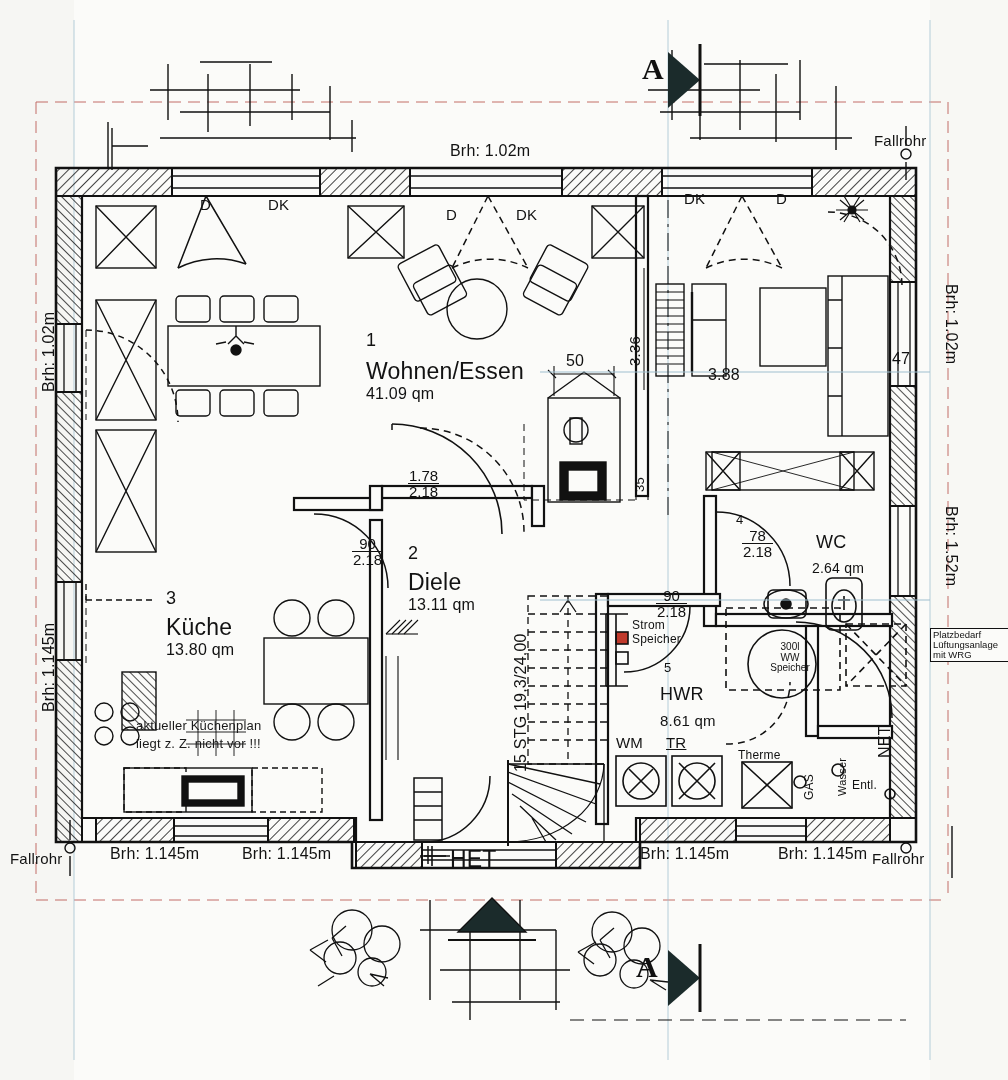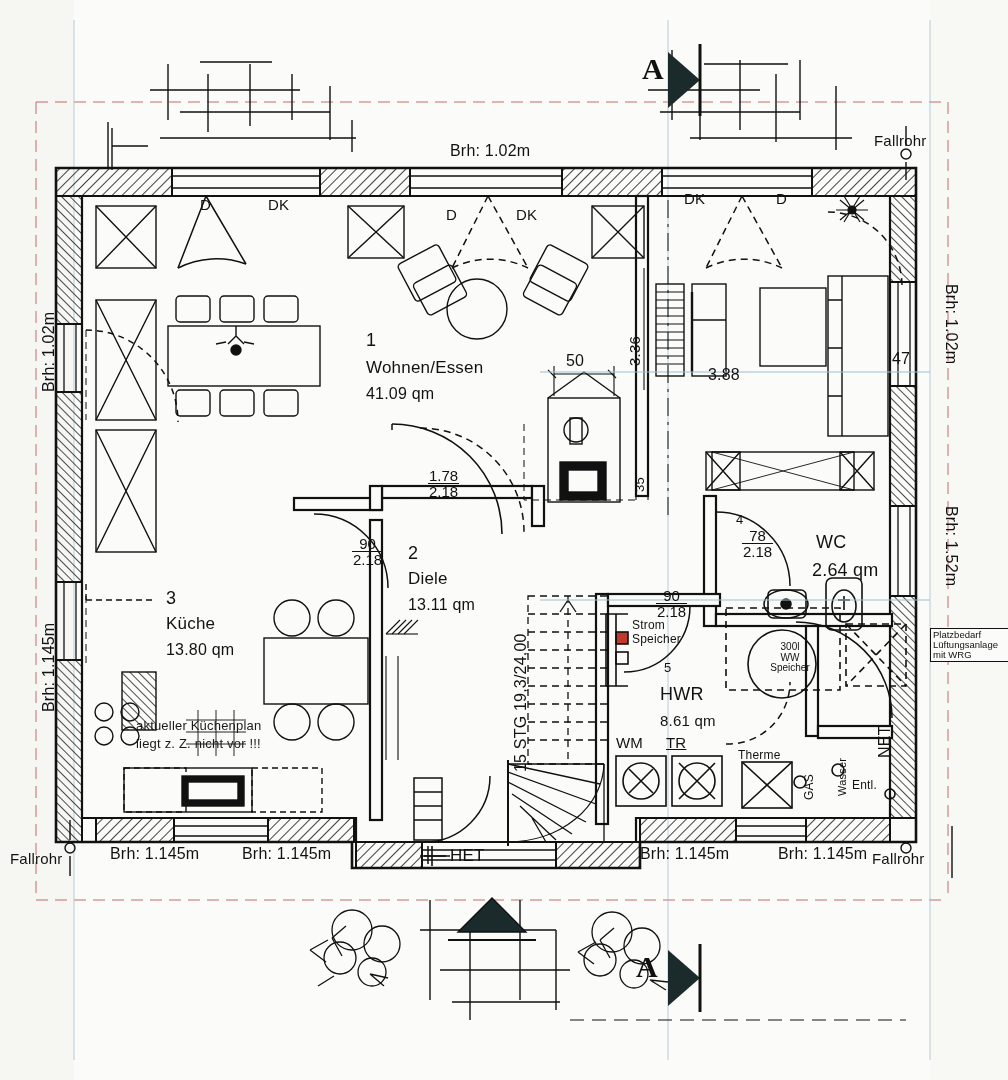--- a/index.html
+++ b/index.html
@@ -4,22 +4,22 @@
 <style>
   html,body{margin:0;padding:0;background:#ffffff;}
   body{width:1008px;height:1080px;font-family:"Liberation Sans",sans-serif;color:#111;}
   #plan{position:relative;width:1008px;height:1080px;overflow:hidden;
         background:#fbfbf9;}
   
   .paper-band{position:absolute;top:0;bottom:0;background:#f3f3ee;}
   svg.layer{position:absolute;left:0;top:0;width:1008px;height:1080px;}
   .txt{position:absolute;white-space:nowrap;font-family:"Liberation Sans",sans-serif;
        color:#121212;letter-spacing:.2px;}.t11{font-size:11px}.t12{font-size:12px}
-  .t13{font-size:13px}.t14{font-size:18px}.t15{font-size:15px}.t16{font-size:16px}
-  .t17{font-size:17px}.t18{font-size:18px}
+  .t13{font-size:13px}.t14{font-size:14px}.t15{font-size:15px}.t16{font-size:16px}
+  .t17{font-size:23px}.t18{font-size:18px}
   .rot90{transform:rotate(-90deg);transform-origin:left top;}
   .rot90cw{transform:rotate(90deg);transform-origin:left top;}
   .dimfrac{position:absolute;white-space:nowrap;line-height:1.0;font-size:15px;}
   .dimfrac .top{display:block;border-bottom:1.4px solid #111;padding:0 1px;text-align:center;}
   .dimfrac .bot{display:block;padding:0 1px;text-align:left;}
   .hand{color:#1a1a1a;font-size:13px;font-family:"Liberation Sans",sans-serif;}
   .boxnote{position:absolute;border:1.3px solid #111;background:#fbfbf9;
            padding:1px 2px;line-height:1.06;font-size:9.5px;}
   .ww{position:absolute;text-align:center;font-size:10px;line-height:1.05;}
   .secA{position:absolute;font-size:30px;font-weight:700;font-family:"Liberation Serif",serif;}
@@ -486,21 +486,21 @@
   <div class="txt t15" style="left:10px;top:850px;">Fallrohr</div>
   <div class="txt t15" style="left:872px;top:850px;">Fallrohr</div>
 
   <div class="txt t15" style="left:200px;top:196px;">D</div>
   <div class="txt t15" style="left:268px;top:196px;">DK</div>
   <div class="txt t15" style="left:446px;top:206px;">D</div>
   <div class="txt t15" style="left:516px;top:206px;">DK</div>
   <div class="txt t15" style="left:684px;top:190px;">DK</div>
   <div class="txt t15" style="left:776px;top:190px;">D</div>
 
-  <div class="dimfrac" style="left:428px;top:468px;">
+  <div class="dimfrac" style="left:408px;top:468px;">
     <span class="top">1.78</span>
     <span class="bot">2.18</span>
   </div>
   <div class="dimfrac" style="left:352px;top:536px;">
     <span class="top">90</span>
     <span class="bot">2.18</span>
   </div>
   <div class="dimfrac" style="left:656px;top:588px;">
     <span class="top">90</span>
     <span class="bot">2.18</span>

